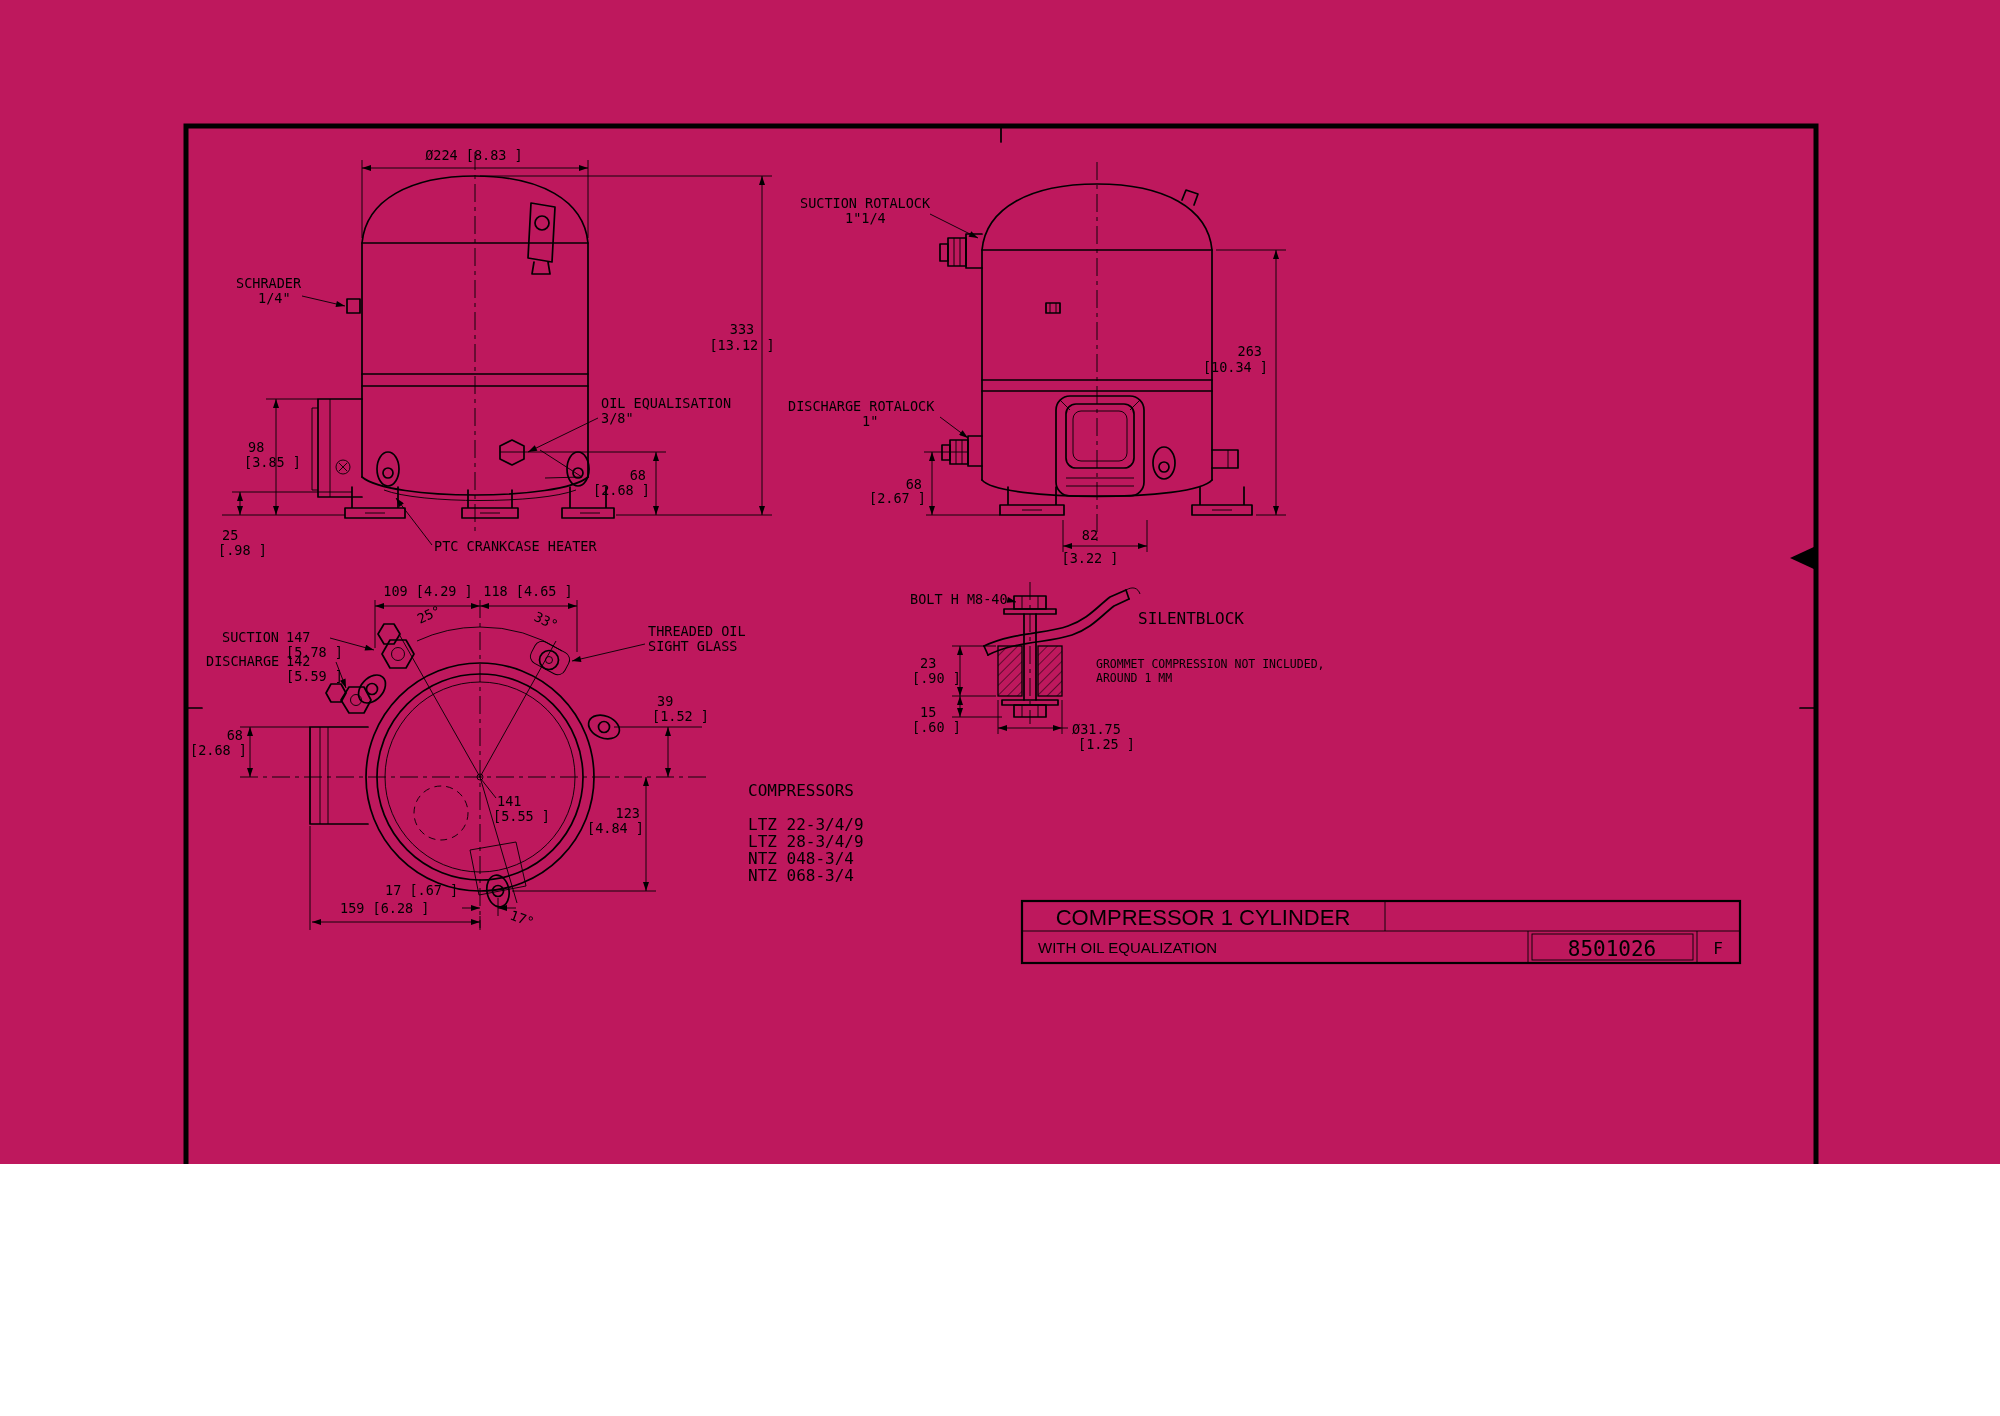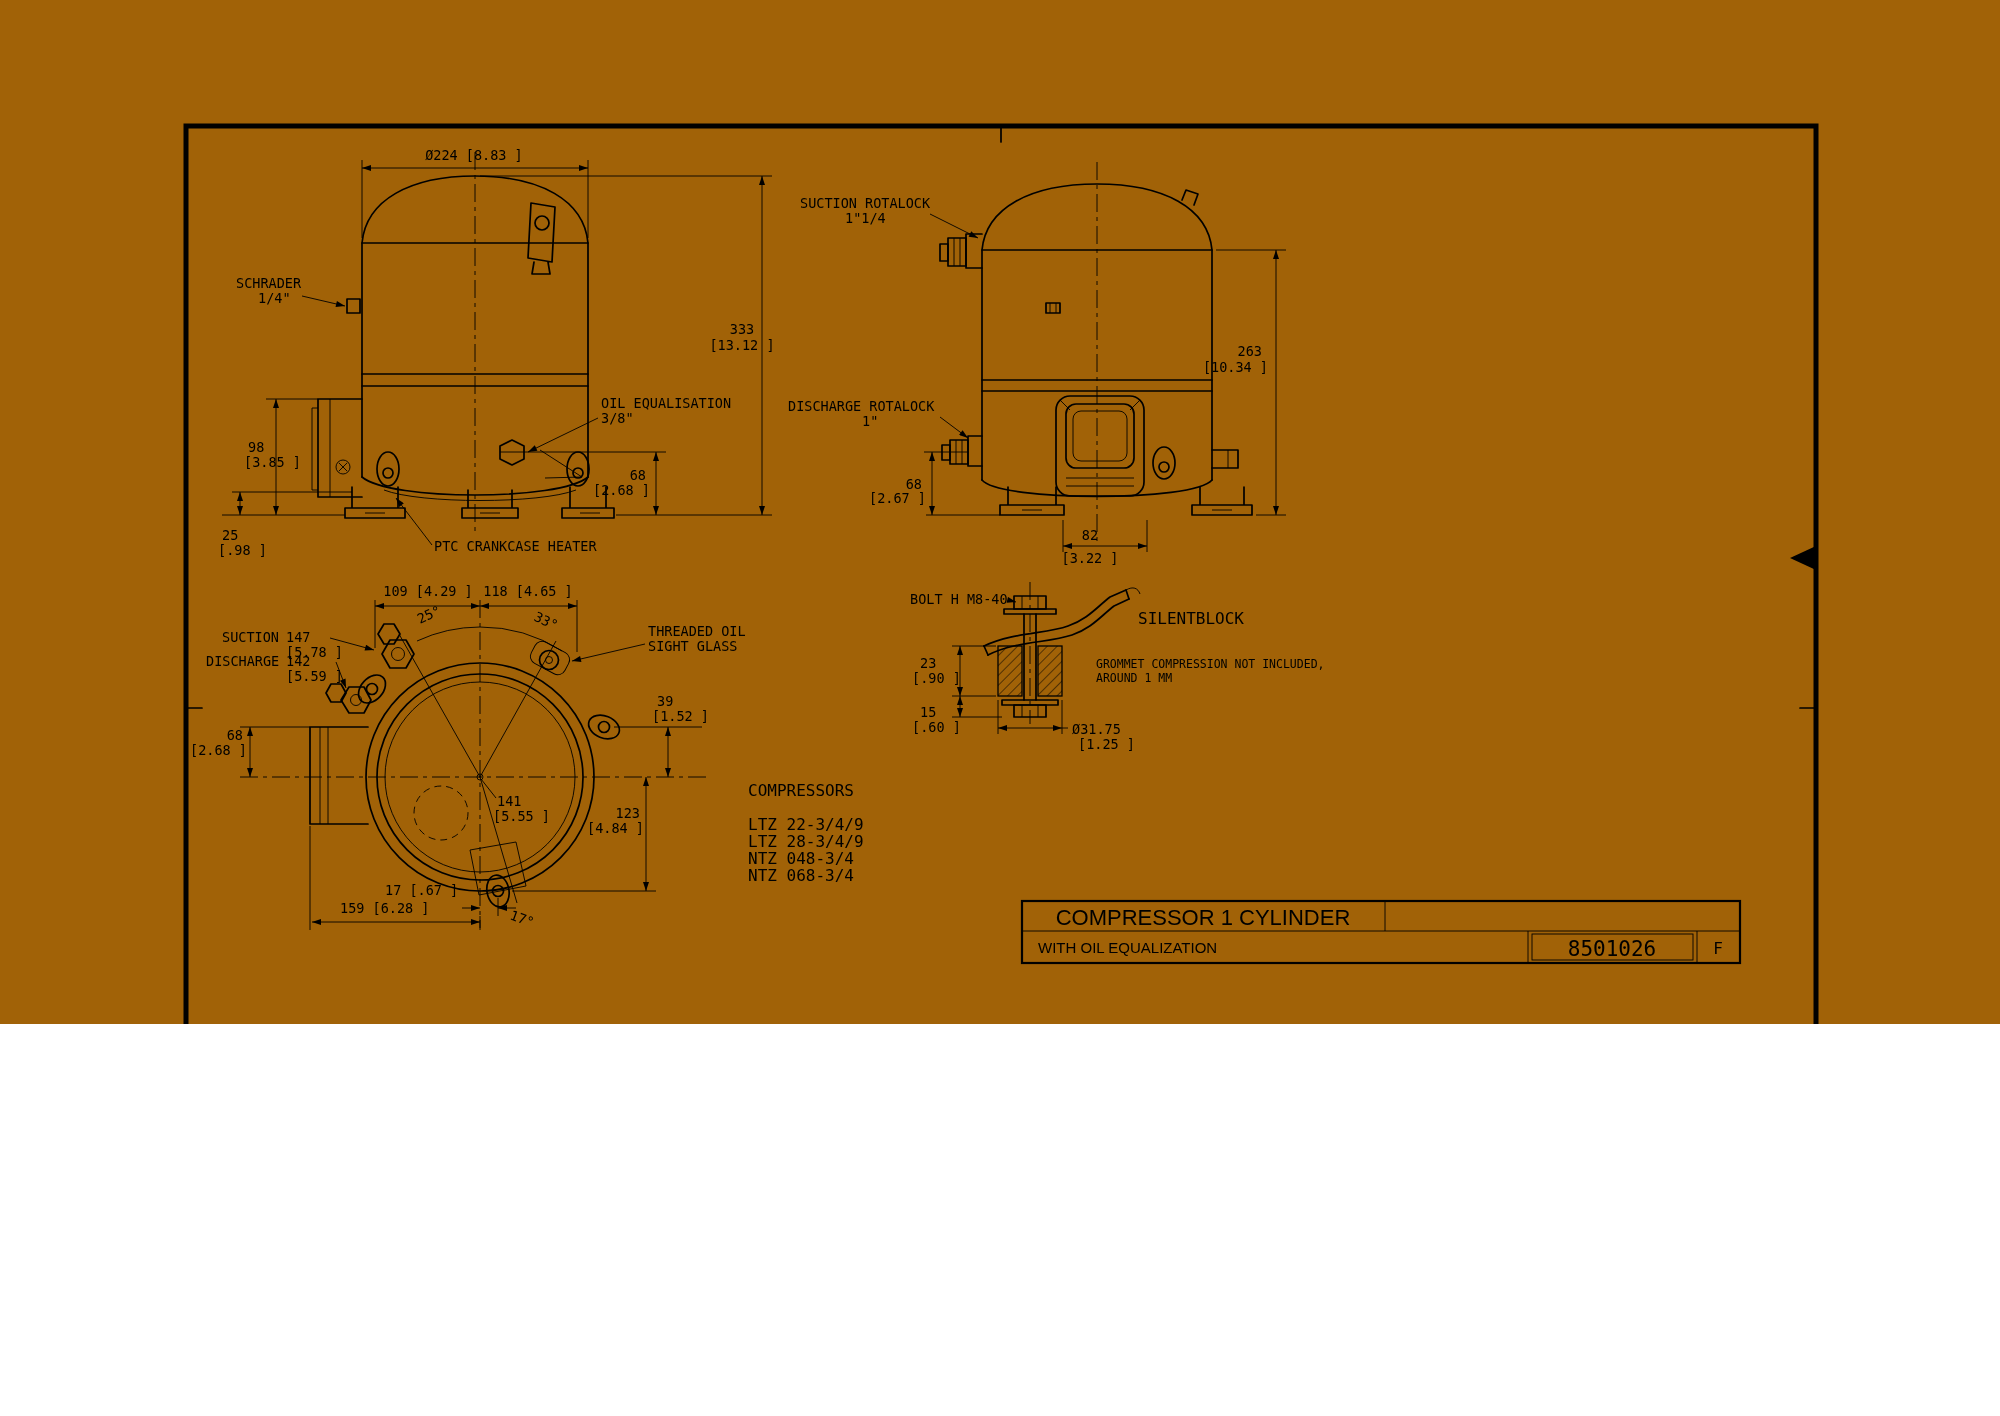--- a/index.html
+++ b/index.html
@@ -1,16 +1,16 @@
 <!DOCTYPE html>
 <html><head>
 <meta charset="utf-8">
 <style>
   html,body{margin:0;padding:0;background:#ffffff;}
-  .sheet{width:2000px;height:1024px;background:#a16207;position:relative;overflow:hidden;}
+  .sheet{width:2000px;height:1164px;background:#be185d;position:relative;overflow:hidden;}
   svg{display:block;}
   .ln{fill:none;stroke:#000;stroke-width:1.7;stroke-linecap:round;stroke-linejoin:round;}
   .tn{fill:none;stroke:#000;stroke-width:0.9;}
   .dim{fill:none;stroke:#000;stroke-width:0.9;}
   .cl{fill:none;stroke:#000;stroke-width:0.9;stroke-dasharray:18 5 4 5;}
   .hd{fill:none;stroke:#000;stroke-width:0.9;stroke-dasharray:7 5;}
   .t{font-family:"DejaVu Sans Mono",monospace;font-size:13.5px;fill:#000;}
   .t16{font-size:16px;}
   .t11{font-size:11.5px;}
   .t21{font-size:21px;}

